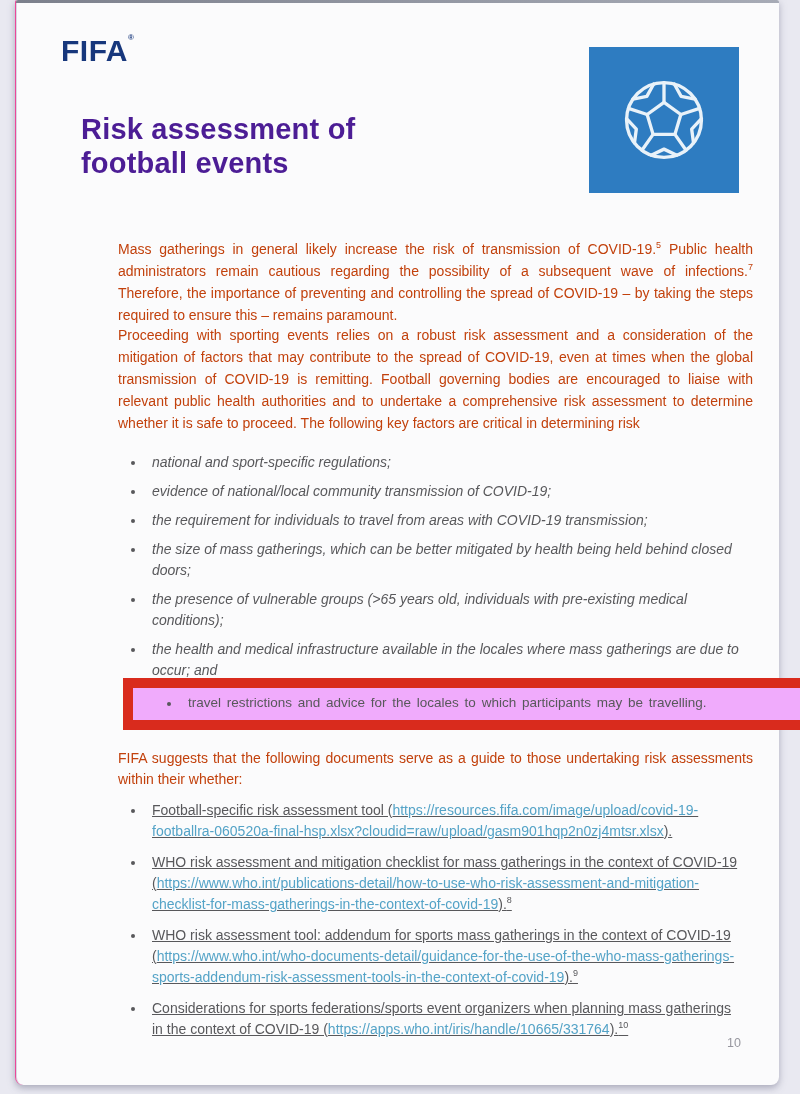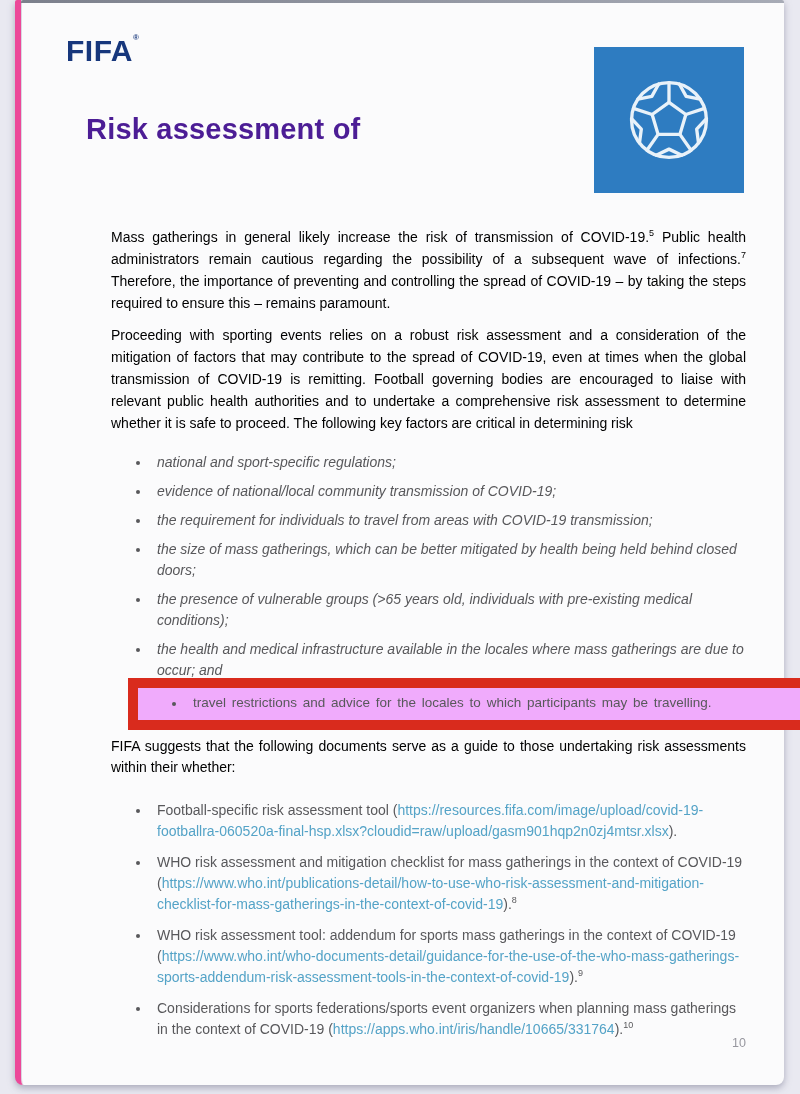--- a/index.html
+++ b/index.html
@@ -4,21 +4,21 @@
 <style>
   html,body{
     margin:0;padding:0;width:800px;height:1094px;overflow:hidden;
     background:#e9e9f1;
     font-family:"Liberation Sans", sans-serif;
     -webkit-font-smoothing:antialiased;
   }
   .page{
     position:absolute;left:15px;top:0;width:763px;height:1085px;
     background:#fbfbfc;
-    border-left:6px solid #ec4899;
+    border-left:1px solid #ec4899;
     border-radius:2px 2px 8px 8px;
     box-shadow:0 3px 7px rgba(110,110,135,.5), 1px 0 0 #d8d8e2 inset;
   }
   .page::before{
     content:"";position:absolute;left:0;top:0;width:100%;height:3px;
     background:linear-gradient(90deg,#7c808c,#a7abb6);border-radius:2px 2px 0 0;
   }
   .logo{
     position:absolute;left:45px;top:36px;
     color:#17377c;font-size:30px;font-weight:800;letter-spacing:.5px;line-height:1;
@@ -26,32 +26,32 @@
   .logo sup{font-size:8px;vertical-align:top;position:relative;top:-2px;}
   .doc-title{
     position:absolute;left:65px;top:112px;
     color:#4c1d95;font-size:29px;font-weight:700;line-height:34px;letter-spacing:.2px;
   }
   .icon-tile{
     position:absolute;left:573px;top:47px;width:150px;height:146px;
     background:#2e7cc1;display:flex;align-items:center;justify-content:center;
   }
   .para{
-    position:absolute;left:90px;width:635px;margin:0;
-    color:#000000;font-size:14px;line-height:22px;text-align:justify;
+    position:absolute;left:90px;width:635px;margin:12px;
+    color:#c2410c;font-size:14px;line-height:22px;text-align:justify;
   }
   .para sup{font-size:9px;line-height:0;vertical-align:super;}
   .p1{top:226px;}
-  .p2{top:324px;}
+  .p2{top:312px;}
   .suggests{top:736px;line-height:21px;}
   .list{position:absolute;left:90px;width:635px;color:#58585b;font-size:14px;}
   .risk-list{top:452px;font-style:italic;}
   .doc-list{top:800px;}
   .bullet{display:flex;padding-left:25px;line-height:21px;margin-bottom:8px;}
-  .doc-list .bullet{line-height:21px;margin-bottom:10px;}
+  .doc-list .bullet{line-height:21px;margin-bottom:10px;text-decoration:underline;}
   .dot{
     flex:0 0 4px;width:4px;height:4px;border-radius:50%;
     background:#58585b;margin:9px 17px 0 0;
   }
   .bt{flex:1;overflow-wrap:break-word;min-width:0;}
   .redbox{
     position:absolute;left:71px;top:678px;width:726px;box-sizing:border-box;
     border:10px solid #d92b1d;background:#f0abfc;z-index:3;
     padding:5px 0 7px 0;
     margin-left:36px;
@@ -68,20 +68,21 @@
 </style>
 </head>
 <body>
 
 <div class="page">
 
   <div class="logo"><span>FIFA</span><sup>®</sup></div>
 
   <div class="doc-title">
     <div>Risk assessment of</div>
+    <div>football events</div>
   </div>
 
   <div class="icon-tile">
     <svg class="ball" width="104" height="104" viewBox="0 0 100 100" fill="none" stroke="#e9f2f9" stroke-width="3.2" stroke-linejoin="round" stroke-linecap="round">
       <circle cx="50" cy="50" r="36"></circle>
       <polygon points="50,33 66.2,44.7 60.5,63.8 39.5,63.8 33.8,44.7"></polygon>
       <line x1="50" y1="33" x2="50" y2="14"></line>
       <line x1="66.2" y1="44.7" x2="84.2" y2="38.9"></line>
       <line x1="60.5" y1="63.8" x2="71.2" y2="79.1"></line>
       <line x1="39.5" y1="63.8" x2="28.8" y2="79.1"></line>

